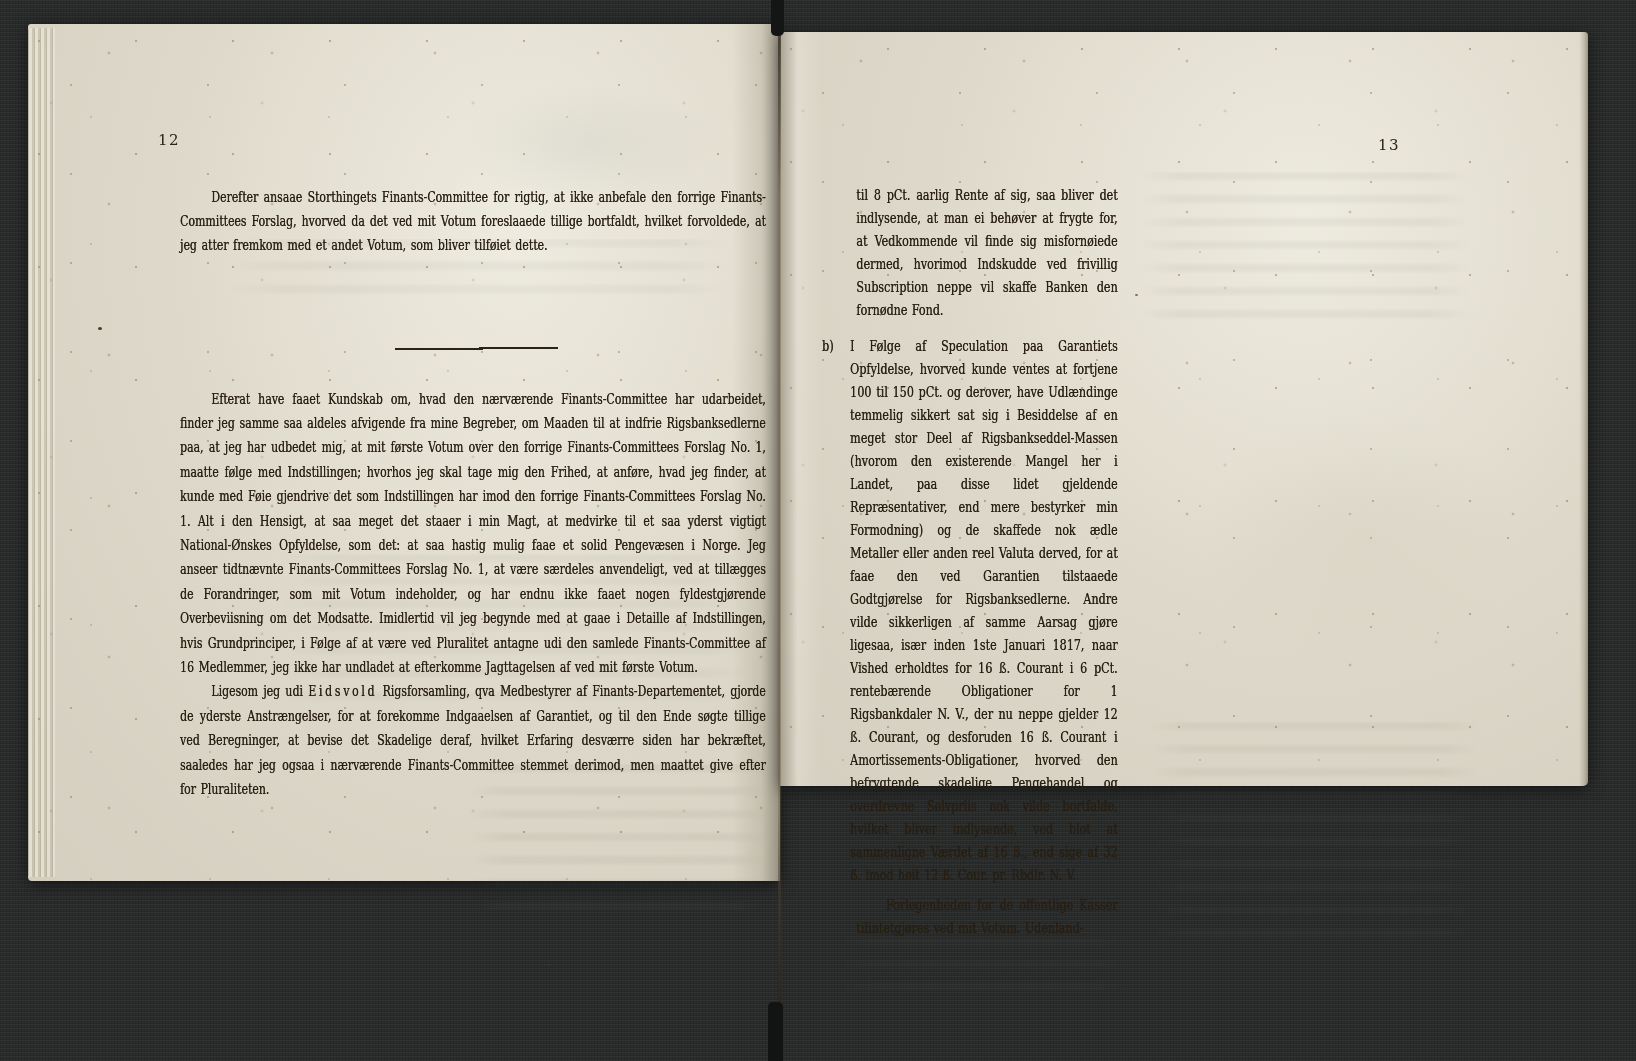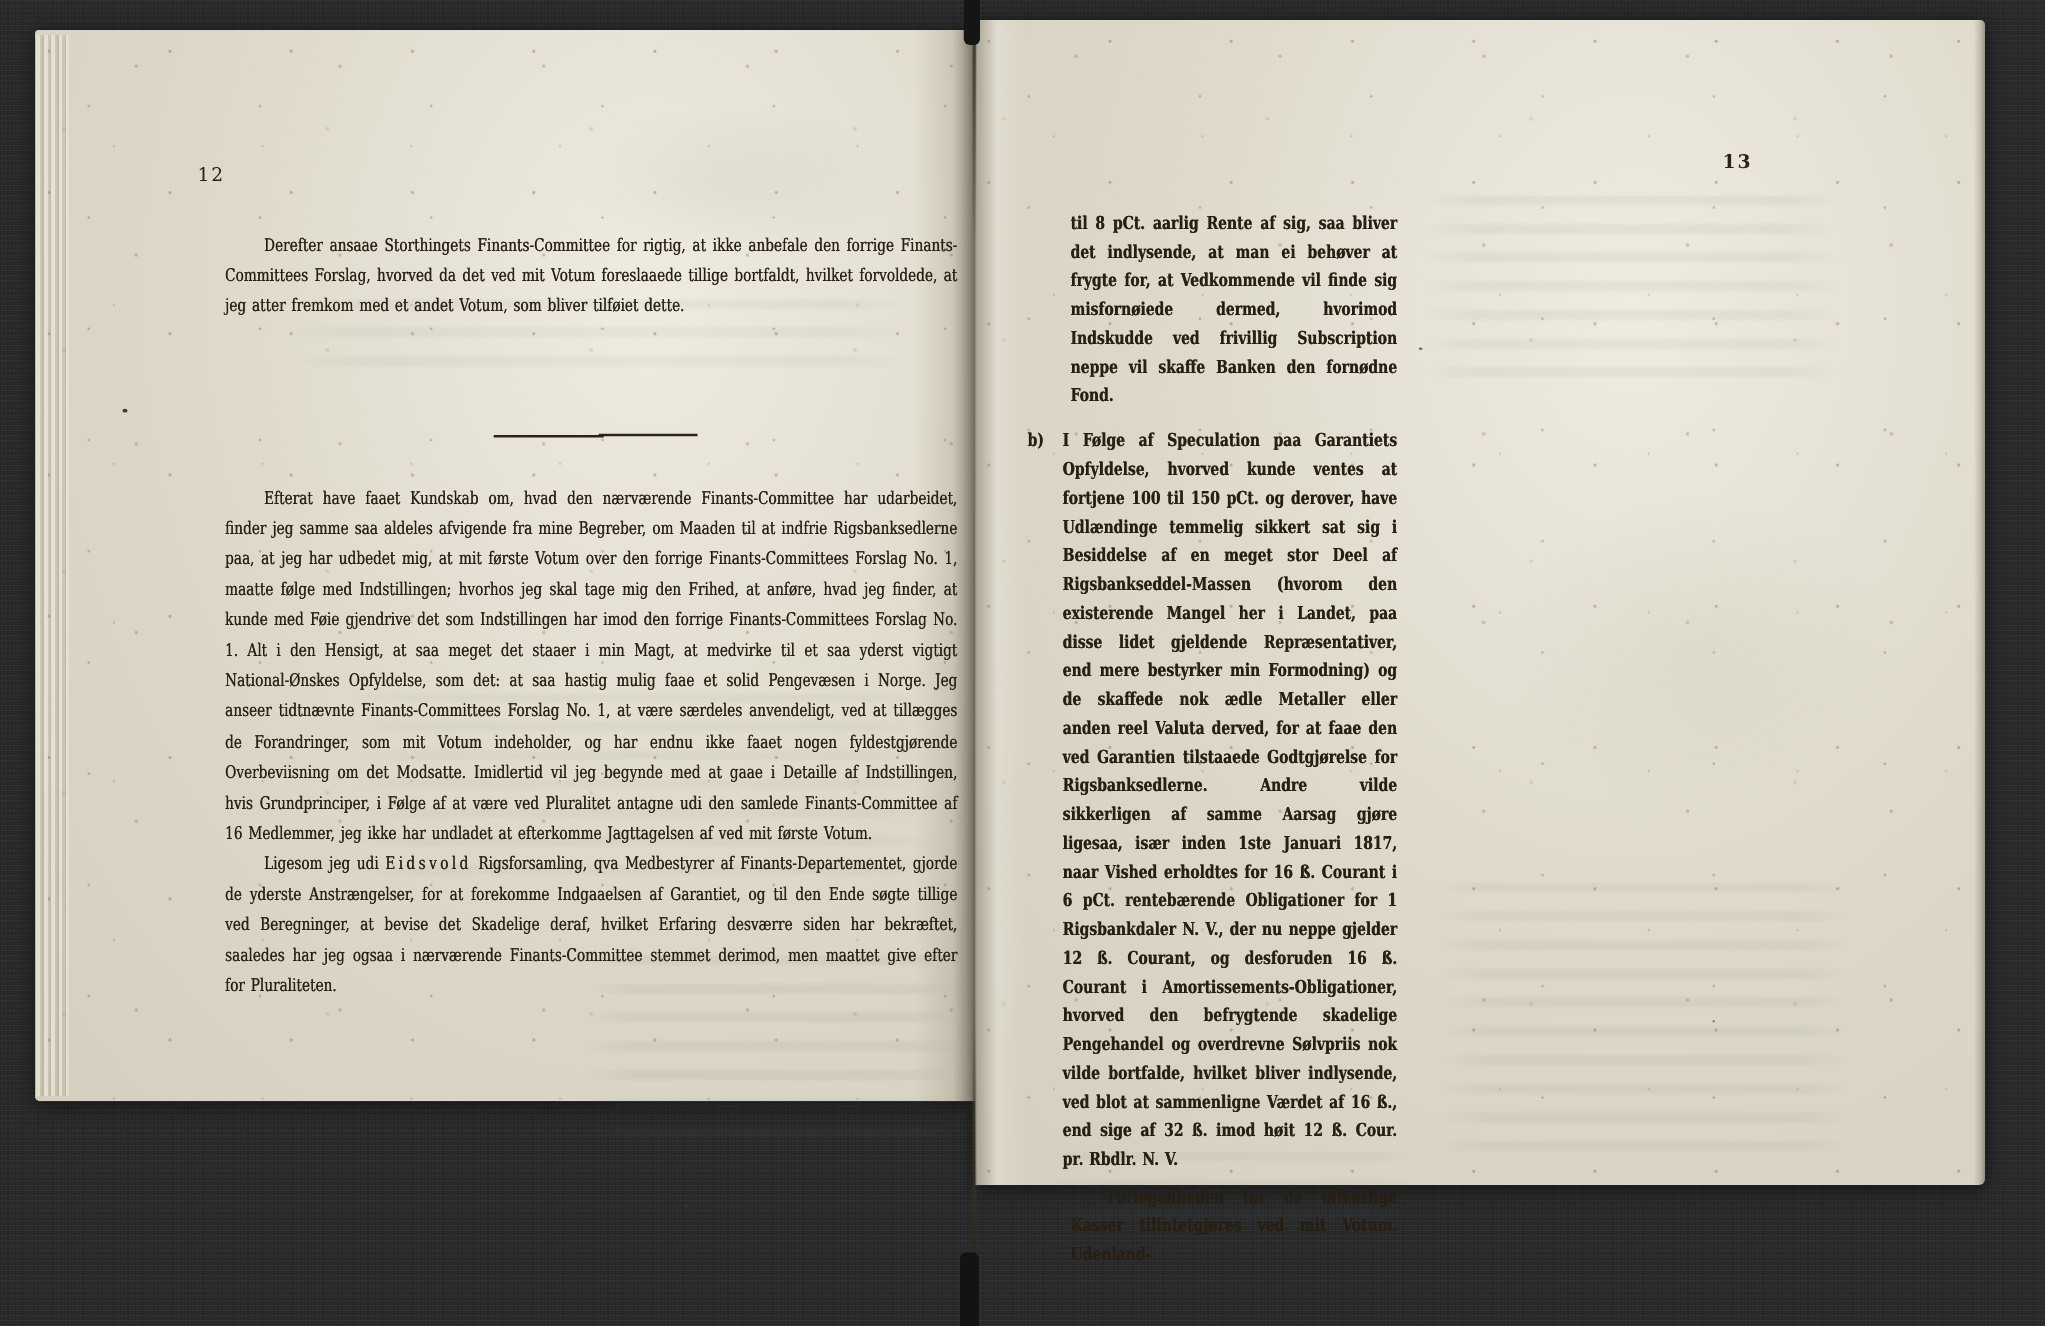--- a/index.html
+++ b/index.html
@@ -25,21 +25,21 @@
     content:"";position:absolute;inset:0;pointer-events:none;
     background-image:
       radial-gradient(circle at 11px 17px, rgba(110,85,45,.38) 0 .8px, transparent 1.6px),
       radial-gradient(circle at 43px 61px, rgba(80,70,40,.30) 0 .7px, transparent 1.4px),
       radial-gradient(circle at 81px 29px, rgba(130,100,60,.32) 0 .9px, transparent 1.8px),
       radial-gradient(circle at 63px 93px, rgba(70,70,55,.22) 0 .6px, transparent 1.2px),
       radial-gradient(circle at 23px 79px, rgba(120,110,80,.18) 0 1px, transparent 2px);
     background-size:97px 113px,137px 89px,163px 151px,119px 127px,211px 177px;
   }
   .page-left{left:28px;top:24px;width:752px;height:857px;border-radius:3px 0 0 4px;}
-  .page-right{left:780px;top:16px;width:808px;height:932px;border-radius:0 4px 5px 0;font-weight:bold;}
+  .page-right{left:780px;top:32px;width:808px;height:754px;border-radius:0 4px 5px 0;}
   .page-left::after{ 
     content:"";position:absolute;top:0;right:0;width:48px;height:100%;pointer-events:none;
     background:linear-gradient(to right, rgba(0,0,0,0) 0%, rgba(95,85,62,0.16) 62%, rgba(58,50,36,0.42) 100%);
   }
   .page-right::after{
     content:"";position:absolute;top:0;left:0;width:42px;height:100%;pointer-events:none;
     background:linear-gradient(to left, rgba(0,0,0,0) 0%, rgba(255,255,250,0.18) 58%, rgba(80,70,50,0.35) 100%);
   }
   .stack-edge{ 
     position:absolute;left:0;top:4px;width:27px;height:calc(100% - 8px);

